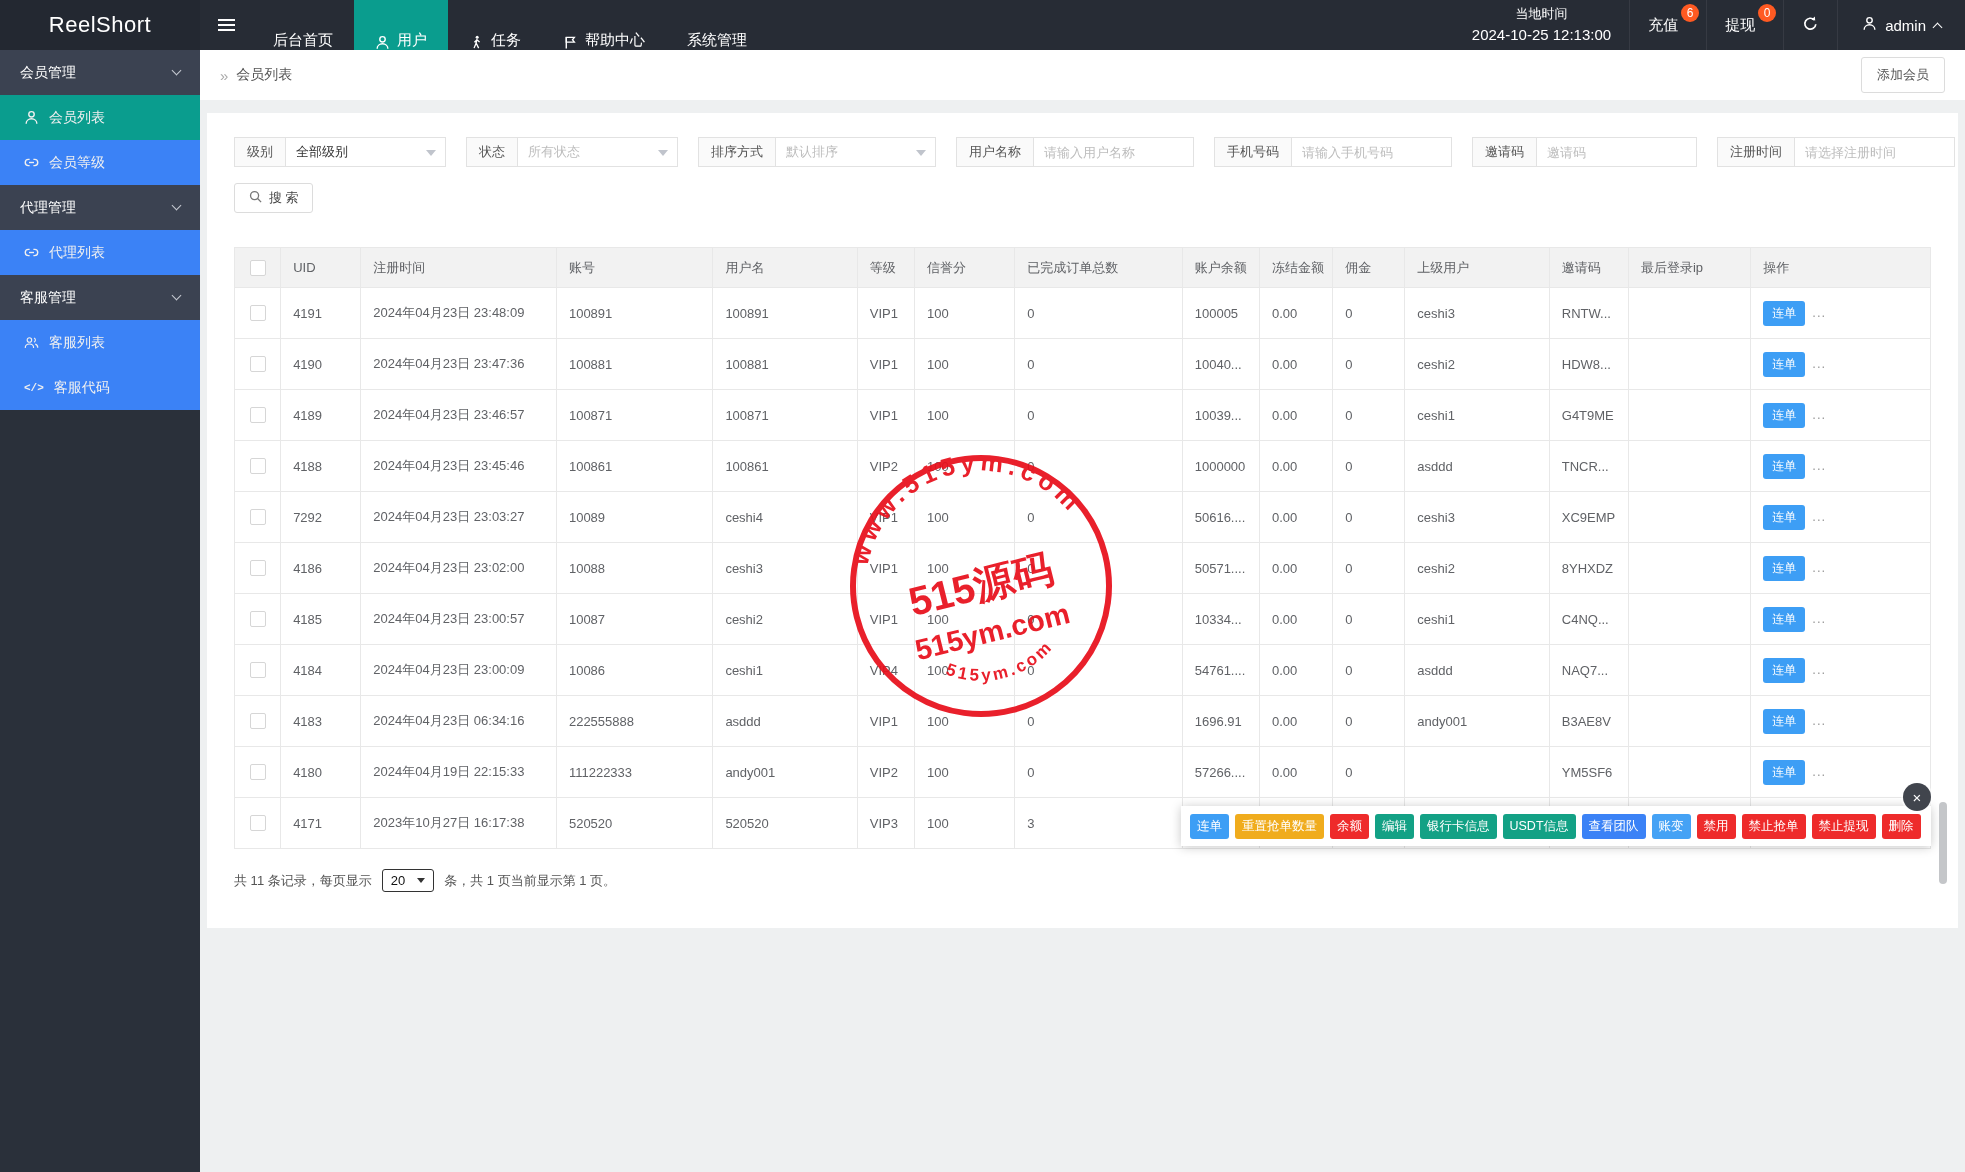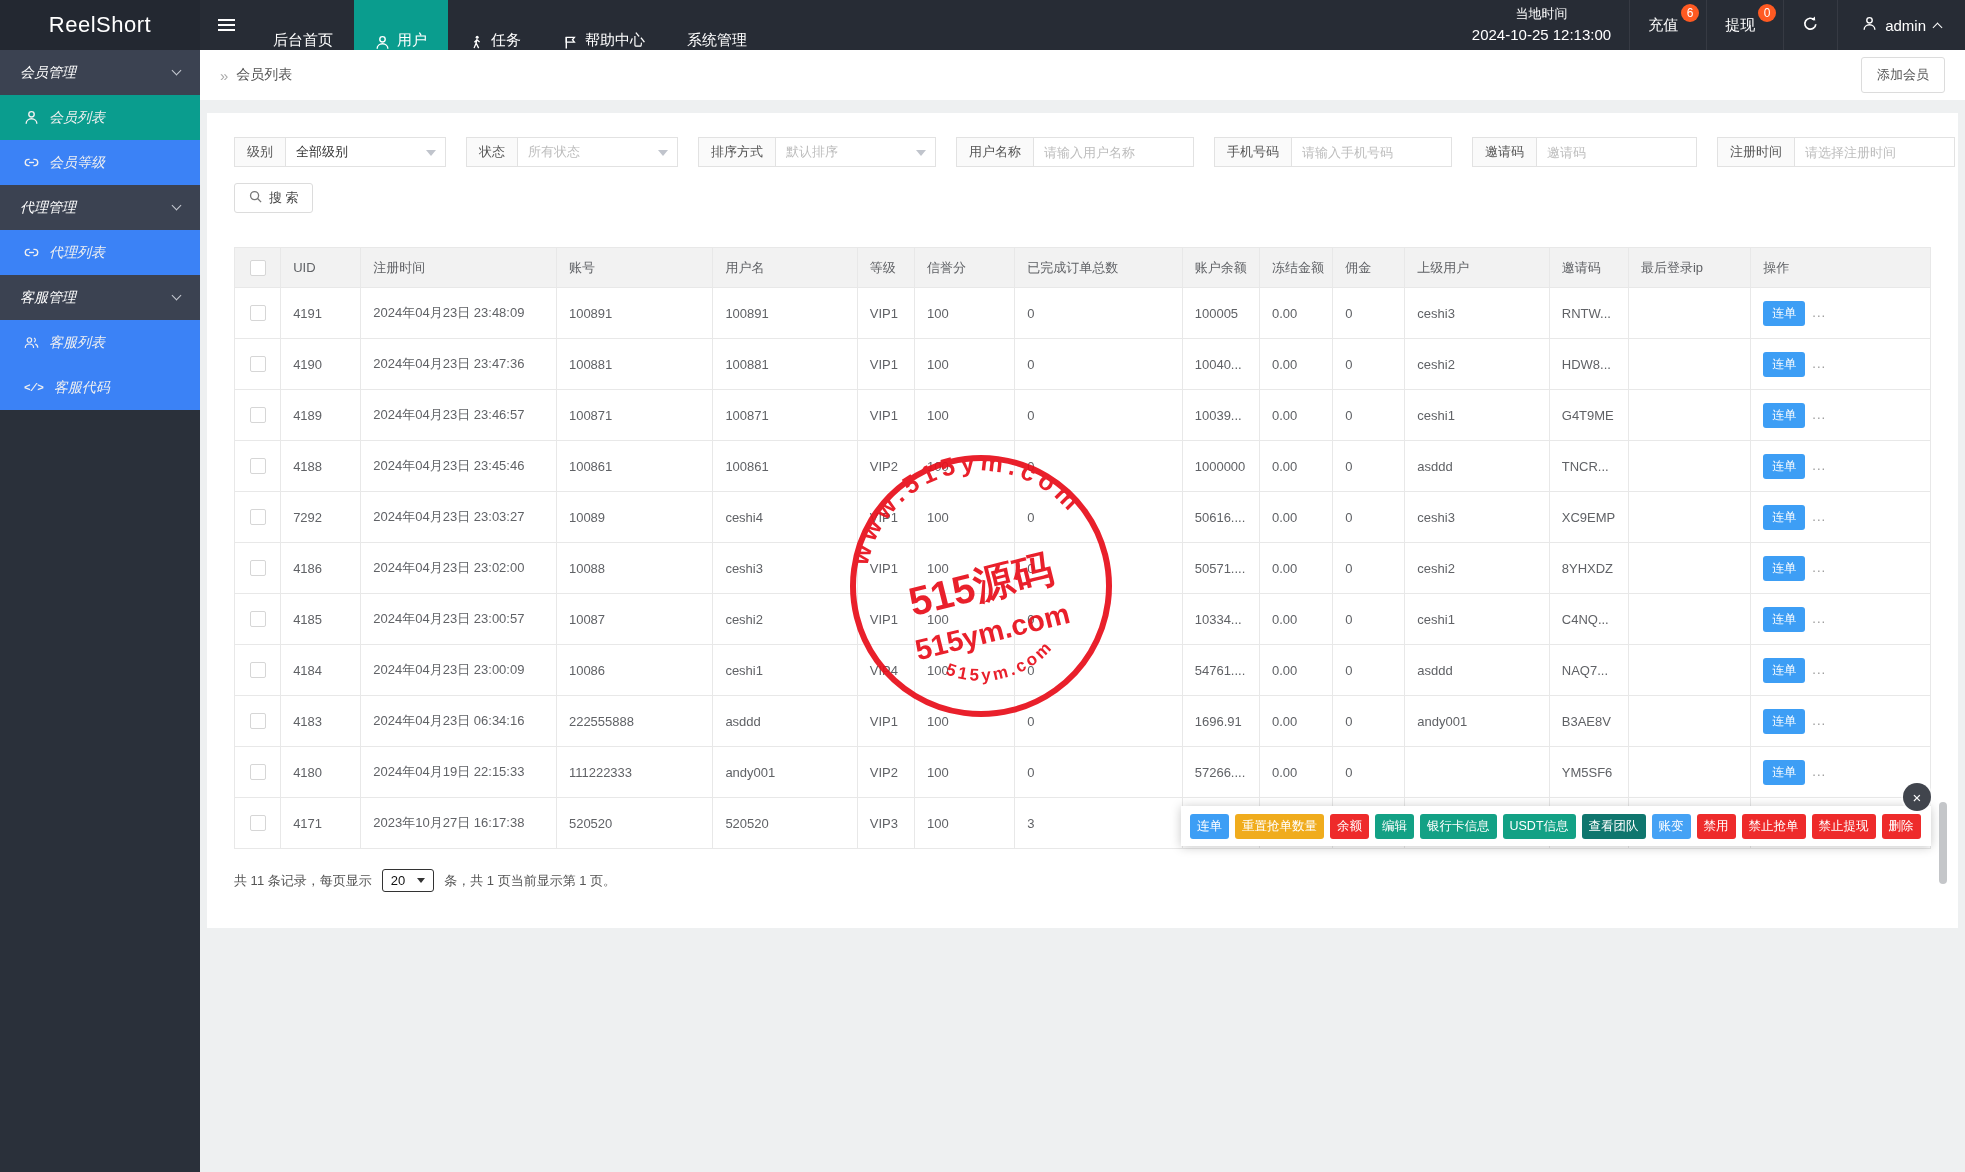--- a/index.html
+++ b/index.html
@@ -22,21 +22,21 @@
   .time-value { font-size:15px; }
   .top-chip { position:relative; display:flex; align-items:center; padding:0 28px 0 18px; font-size:15px; border-left:1px solid rgba(255,255,255,.07); cursor:pointer; }
   .badge { position:absolute; top:4px; right:7px; min-width:18px; height:18px; padding:0 4px; background:#ff5a22; border-radius:10px; font-size:12px; line-height:18px; text-align:center; }
   .refresh-btn { width:54px; display:flex; align-items:center; justify-content:center; border-left:1px solid rgba(255,255,255,.07); cursor:pointer; }
   .refresh-btn svg { width:17px; height:17px; }
   .admin-box { display:flex; align-items:center; gap:8px; padding:0 24px; border-left:1px solid rgba(255,255,255,.07); font-size:15px; cursor:pointer; }
   .admin-box svg { width:15px; height:15px; }
   .chev-up { width:7px; height:7px; border-right:1.5px solid #fff; border-bottom:1.5px solid #fff; transform:rotate(-135deg); margin-top:5px; }
 
   
-  .sidebar { position:absolute; top:50px; left:0; width:200px; bottom:0; background:#2a303a; z-index:9;font-style:italic; }
+  .sidebar { position:absolute; top:50px; left:0; width:200px; bottom:0; background:#2a303a; z-index:9; }
   .side-group-header { height:45px; display:flex; align-items:center; padding:0 20px; background:#3b4251; color:#fff; font-size:14px; position:relative; cursor:pointer; }
   .chev-down { position:absolute; right:20px; width:7px; height:7px; border-right:1.5px solid #c6cad2; border-bottom:1.5px solid #c6cad2; transform:rotate(45deg); margin-top:-4px; }
   .side-item { height:45px; display:flex; align-items:center; gap:10px; padding-left:24px; background:#3b82f6; color:#f0f0f0; font-size:14px; cursor:pointer; }
   .side-item.active { background:#0a9d8e; }
   .code-icon { font-family:"Liberation Mono","DejaVu Sans Mono",monospace; font-size:11px; font-weight:bold; }
 
   
   .crumb-bar { position:absolute; left:200px; top:50px; right:0; height:50px; background:#fff; display:flex; align-items:center; padding:0 20px; }
   .crumb-arrow { color:#aaa; font-size:15px; margin-right:8px; }
   .crumb-title { color:#555; font-size:14px; }
@@ -506,21 +506,21 @@
   </div>
 </div>
 
 <div class="actions-popup" id="popup">
     <span class="pbtn" style="background: rgb(61, 158, 245);">连单</span>
     <span class="pbtn" style="background: rgb(240, 172, 29);">重置抢单数量</span>
     <span class="pbtn" style="background: rgb(238, 43, 43);">余额</span>
     <span class="pbtn" style="background: rgb(19, 161, 133);">编辑</span>
     <span class="pbtn" style="background: rgb(19, 161, 133);">银行卡信息</span>
     <span class="pbtn" style="background: rgb(19, 161, 133);">USDT信息</span>
-    <span class="pbtn" style="background: #0f766e;">查看团队</span>
+    <span class="pbtn" style="background: #3b82f6;">查看团队</span>
     <span class="pbtn" style="background: rgb(69, 162, 245);">账变</span>
     <span class="pbtn" style="background: rgb(238, 43, 43);">禁用</span>
     <span class="pbtn" style="background: rgb(238, 43, 43);">禁止抢单</span>
     <span class="pbtn" style="background: rgb(238, 43, 43);">禁止提现</span>
     <span class="pbtn" style="background: rgb(238, 43, 43);">删除</span>
   </div>
 <div class="popup-close">
   <span>×</span>
 </div>
 <div class="mini-scrollbar"></div>

